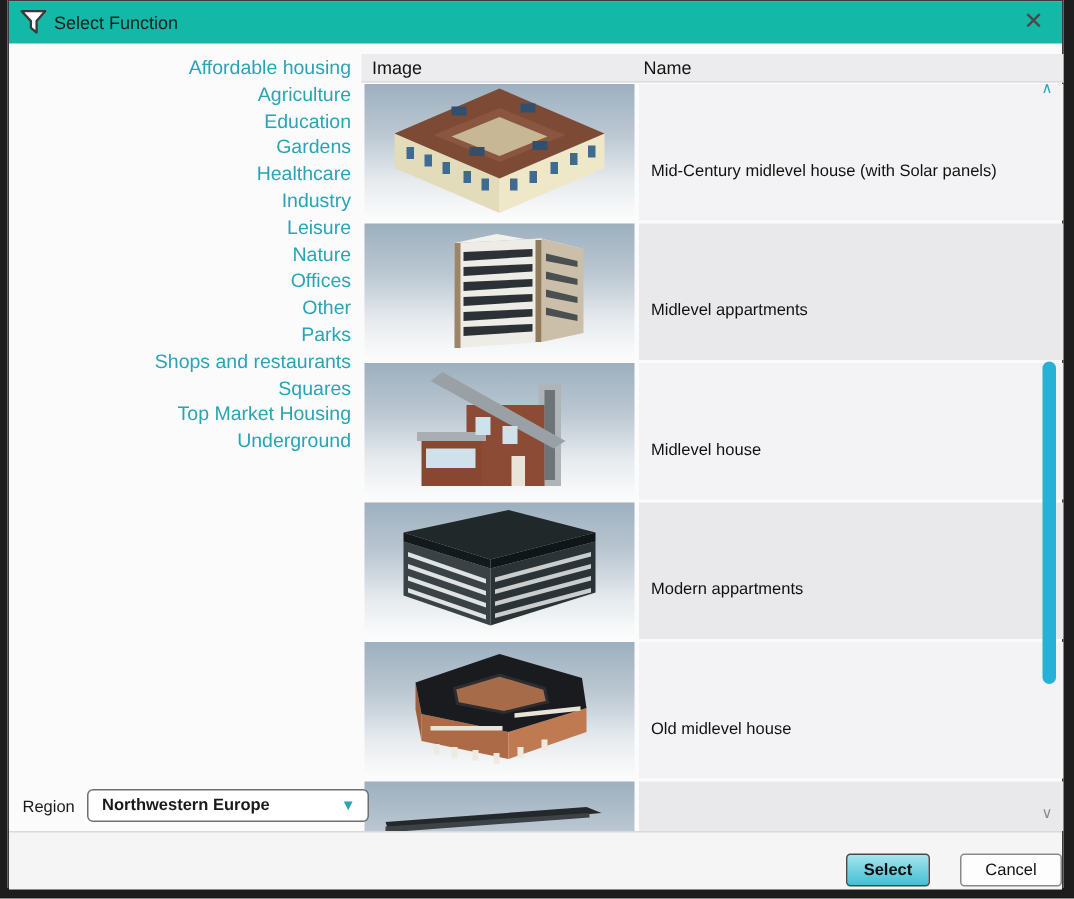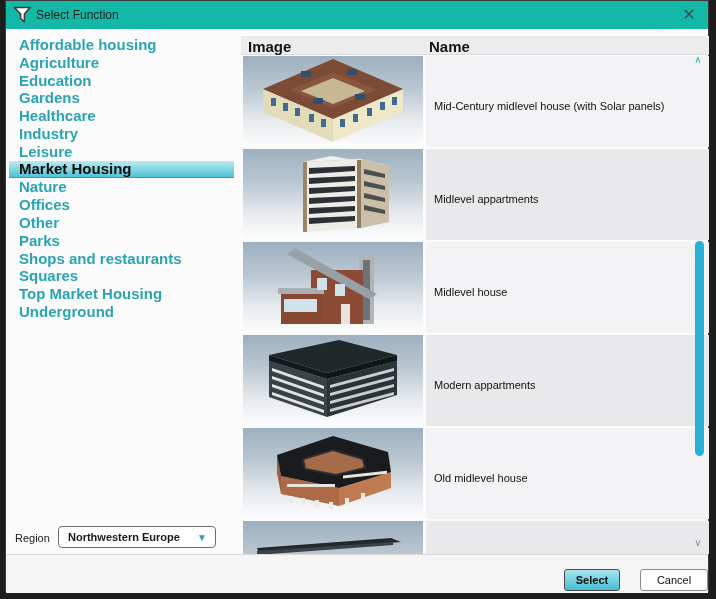--- a/index.html
+++ b/index.html
@@ -15,52 +15,52 @@
   }
   
   .titlebar{position:absolute;left:0;top:0;right:0;height:28px;background:#14b8a6;}
   .funnel{position:absolute;left:7px;top:5px;width:19px;height:18px;}
   .wtitle{position:absolute;left:30px;top:7px;font-size:12px;color:#1c1c1c;}
   .close{position:absolute;right:9px;top:4px;width:20px;height:20px;
     font-size:16px;color:#4a4a4a;text-align:center;line-height:20px;cursor:pointer;}
   
   .side-list{position:absolute;left:3px;top:35px;width:225px;}
   .side-item{height:17.8px;line-height:17.8px;padding-left:10px;
-    font-size:15px;font-weight:bold;color:#2aa4b5;cursor:pointer;white-space:nowrap;}
+    font-size:13px;font-weight:normal;color:#2aa4b5;cursor:pointer;white-space:nowrap;text-align:right;}
   .side-item.selected{
     color:#0c0c0c;
     background:linear-gradient(180deg,#b9eaf1 0%,#7fd6e3 55%,#4fc3d7 100%);
     border-bottom:1px solid #2d9fb4;height:16.8px;line-height:16.8px;}
   
   .thead{position:absolute;left:235px;top:35px;width:468px;height:18px;
     background:#ececee;border-bottom:1px solid #dcdcde;}
-  .thead span{position:absolute;top:2px;font-size:15px;font-weight:bold;color:#141414;}
+  .thead span{position:absolute;top:2px;font-size:12px;font-weight:normal;color:#141414;}
   .th-image{left:7px;}
   .th-name{left:188px;}
   .rows{position:absolute;left:235px;top:55px;width:468px;height:498px;overflow:hidden;}
   .row{position:relative;height:91px;margin-bottom:2px;cursor:pointer;}
   .row .rowbg{position:absolute;left:185px;top:0;width:283px;height:91px;}
   .row.odd .rowbg{background:#f3f3f5;}
   .row.even .rowbg{background:#e9e9eb;}
   .thumb{position:absolute;left:2px;top:0;width:180px;height:90px;overflow:hidden;
     background:linear-gradient(180deg,#9db0bf 0%,#bcc8d2 38%,#e7ebee 72%,#fbfcfc 100%);}
   .thumb svg{position:absolute;left:0;top:0;width:180px;height:90px;}
-  .namecell{position:absolute;left:185px;top:4px;width:283px;height:91px;
+  .namecell{position:absolute;left:185px;top:12px;width:283px;height:91px;
     display:flex;align-items:center;}
   .name-label{padding-left:8px;font-size:11px;color:#111;}
   
   .sb-up{position:absolute;left:684px;top:53px;width:16px;height:12px;
     color:#2aa4b5;font-size:10px;line-height:12px;text-align:center;cursor:pointer;}
   .sb-down{position:absolute;left:684px;top:536px;width:16px;height:12px;
     color:#8d8d8d;font-size:10px;line-height:12px;text-align:center;cursor:pointer;}
   .sb-thumb{position:absolute;left:689px;top:240px;width:9px;height:215px;
     background:#28b1d6;border-radius:5px;cursor:pointer;}
   
   .region-label{position:absolute;left:9px;top:531px;font-size:11px;color:#1a1a1a;}
-  .region-select{position:absolute;left:52px;top:525px;width:158px;height:22px;
+  .region-select{position:absolute;left:52px;top:525px;width:188px;height:22px;
     background:#ffffff;border:1px solid #6f6f6f;border-radius:4px;box-sizing:border-box;
     cursor:pointer;}
   .region-value{position:absolute;left:9px;top:4px;font-size:11px;font-weight:bold;color:#1a1a1a;}
   .region-arrow{position:absolute;right:8px;top:5px;font-size:10px;color:#2aa4b5;}
   
   .footer{position:absolute;left:0;right:0;top:553px;height:38px;
     background:#f5f5f6;border-top:1px solid #dadada;}
   .btn{position:absolute;top:14px;height:22px;font-size:11px;box-sizing:border-box;
     border-radius:3px;text-align:center;line-height:20px;cursor:pointer;}
   .btn-select{left:558px;width:56px;font-weight:bold;color:#0d0d0d;
@@ -97,23 +97,20 @@
     <span class="side-label">Gardens</span>
   </div>
       <div class="side-item">
     <span class="side-label">Healthcare</span>
   </div>
       <div class="side-item">
     <span class="side-label">Industry</span>
   </div>
       <div class="side-item">
     <span class="side-label">Leisure</span>
-  </div>
-      <div class="side-item selected">
-    <span class="side-label">Market Housing</span>
   </div>
       <div class="side-item">
     <span class="side-label">Nature</span>
   </div>
       <div class="side-item">
     <span class="side-label">Offices</span>
   </div>
       <div class="side-item">
     <span class="side-label">Other</span>
   </div>

